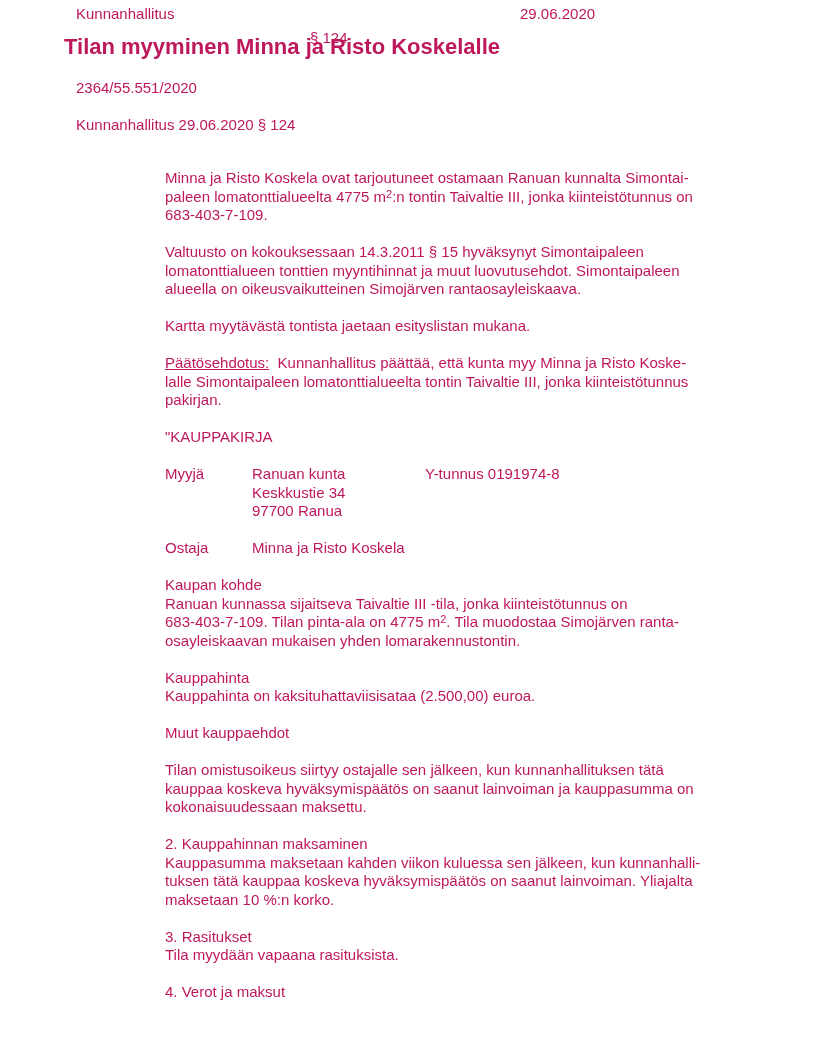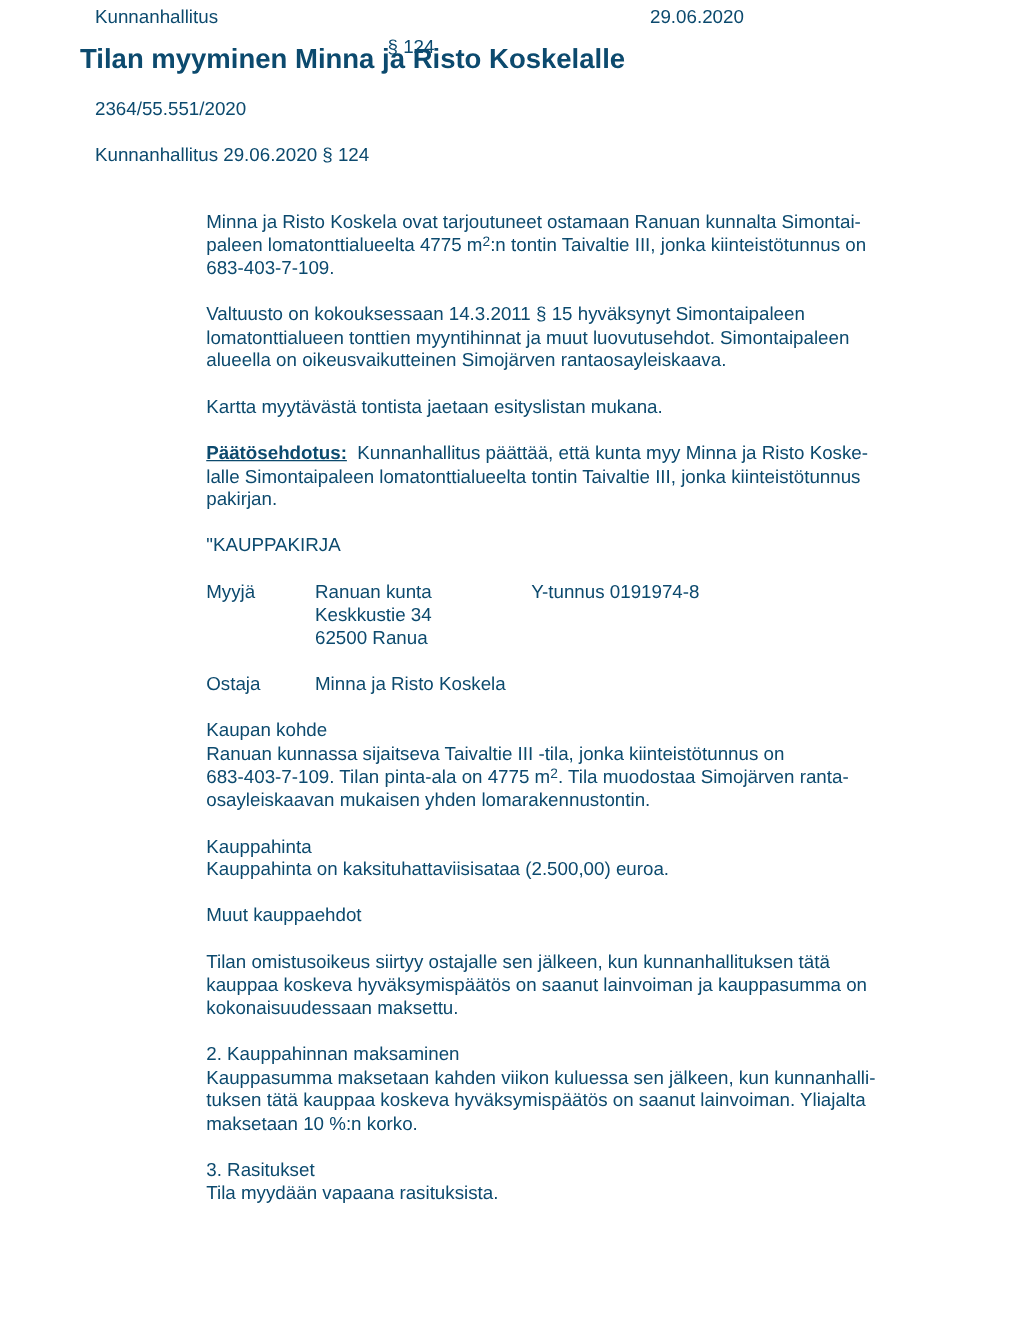--- a/index.html
+++ b/index.html
@@ -1,40 +1,40 @@
 <!DOCTYPE html>
 <html><head>
 <meta charset="utf-8">
 <style>
   html, body { margin: 0; padding: 0; background: #ffffff; }
   .page {
     position: relative;
     width: 816px;
     height: 1056px;
     background: #ffffff;
-    color: #0c4a6e;
+    color: #be185d;
     font-family: "Liberation Sans", "DejaVu Sans", sans-serif;
     font-size: 15px;
     line-height: 18.5px;
     overflow: hidden;
   }
   .doc-header { position: absolute; top: 5px; left: 76px; width: 660px; height: 19px; }
   .doc-header .committee { position: absolute; left: 0; top: 0; white-space: pre; }
   .doc-header .section   { position: absolute; left: 234px; top: 0; white-space: pre; margin-top: 24px; }
   .doc-header .date      { position: absolute; left: 444px; top: 0; white-space: pre; }
   .doc-title {
     position: absolute; top: 36px; left: 64px;
     font-size: 22px; font-weight: bold; line-height: 21px; white-space: pre;
   }
   .case-number { position: absolute; top: 79px; left: 76px; white-space: pre; }
   .meeting-ref { position: absolute; top: 116px; left: 76px; white-space: pre; }
   .doc-body { position: absolute; top: 169px; left: 165px; width: 590px; }
   .block { margin: 0 0 18.5px 0; }
   .line { white-space: pre; min-height: 18.5px; }
-  .lead { font-weight: bold; text-decoration: underline; }
+  .lead { font-weight: normal; text-decoration: underline; }
   sup.sq { font-size: 11px; line-height: 0; vertical-align: 4px; }
   .cols { display: flex; flex-direction: row; }
   .cols .col-label { width: 87px; flex: 0 0 87px; }
   .cols .col-mid   { width: 173px; flex: 0 0 173px; }
   .cols .col-right { flex: 1 1 auto; }
 </style>
 </head>
 <body>
 
 <div class="page">
@@ -68,21 +68,21 @@
       <div class="block">
         <div class="line">"KAUPPAKIRJA</div>
       </div>
       <div class="block cols">
         <div class="col-label">
           <div class="line">Myyjä</div>
         </div>
         <div class="col-mid">
           <div class="line">Ranuan kunta</div>
           <div class="line">Keskkustie 34</div>
-          <div class="line">62500 Ranua</div>
+          <div class="line">97700 Ranua</div>
         </div>
         <div class="col-right">
           <div class="line">Y-tunnus 0191974-8</div>
         </div>
       </div>
       <div class="block cols">
         <div class="col-label">
           <div class="line">Ostaja</div>
         </div>
         <div class="col-mid">
@@ -111,14 +111,17 @@
       <div class="block">
         <div class="line">2. Kauppahinnan maksaminen</div>
         <div class="line">Kauppasumma maksetaan kahden viikon kuluessa sen jälkeen, kun kunnanhalli-</div>
         <div class="line">tuksen tätä kauppaa koskeva hyväksymispäätös on saanut lainvoiman. Yliajalta</div>
         <div class="line">maksetaan 10 %:n korko.</div>
       </div>
       <div class="block">
         <div class="line">3. Rasitukset</div>
         <div class="line">Tila myydään vapaana rasituksista.</div>
       </div>
+      <div class="block">
+        <div class="line">4. Verot ja maksut</div>
+      </div>
     </div>
 </div>
 
 </body></html>

